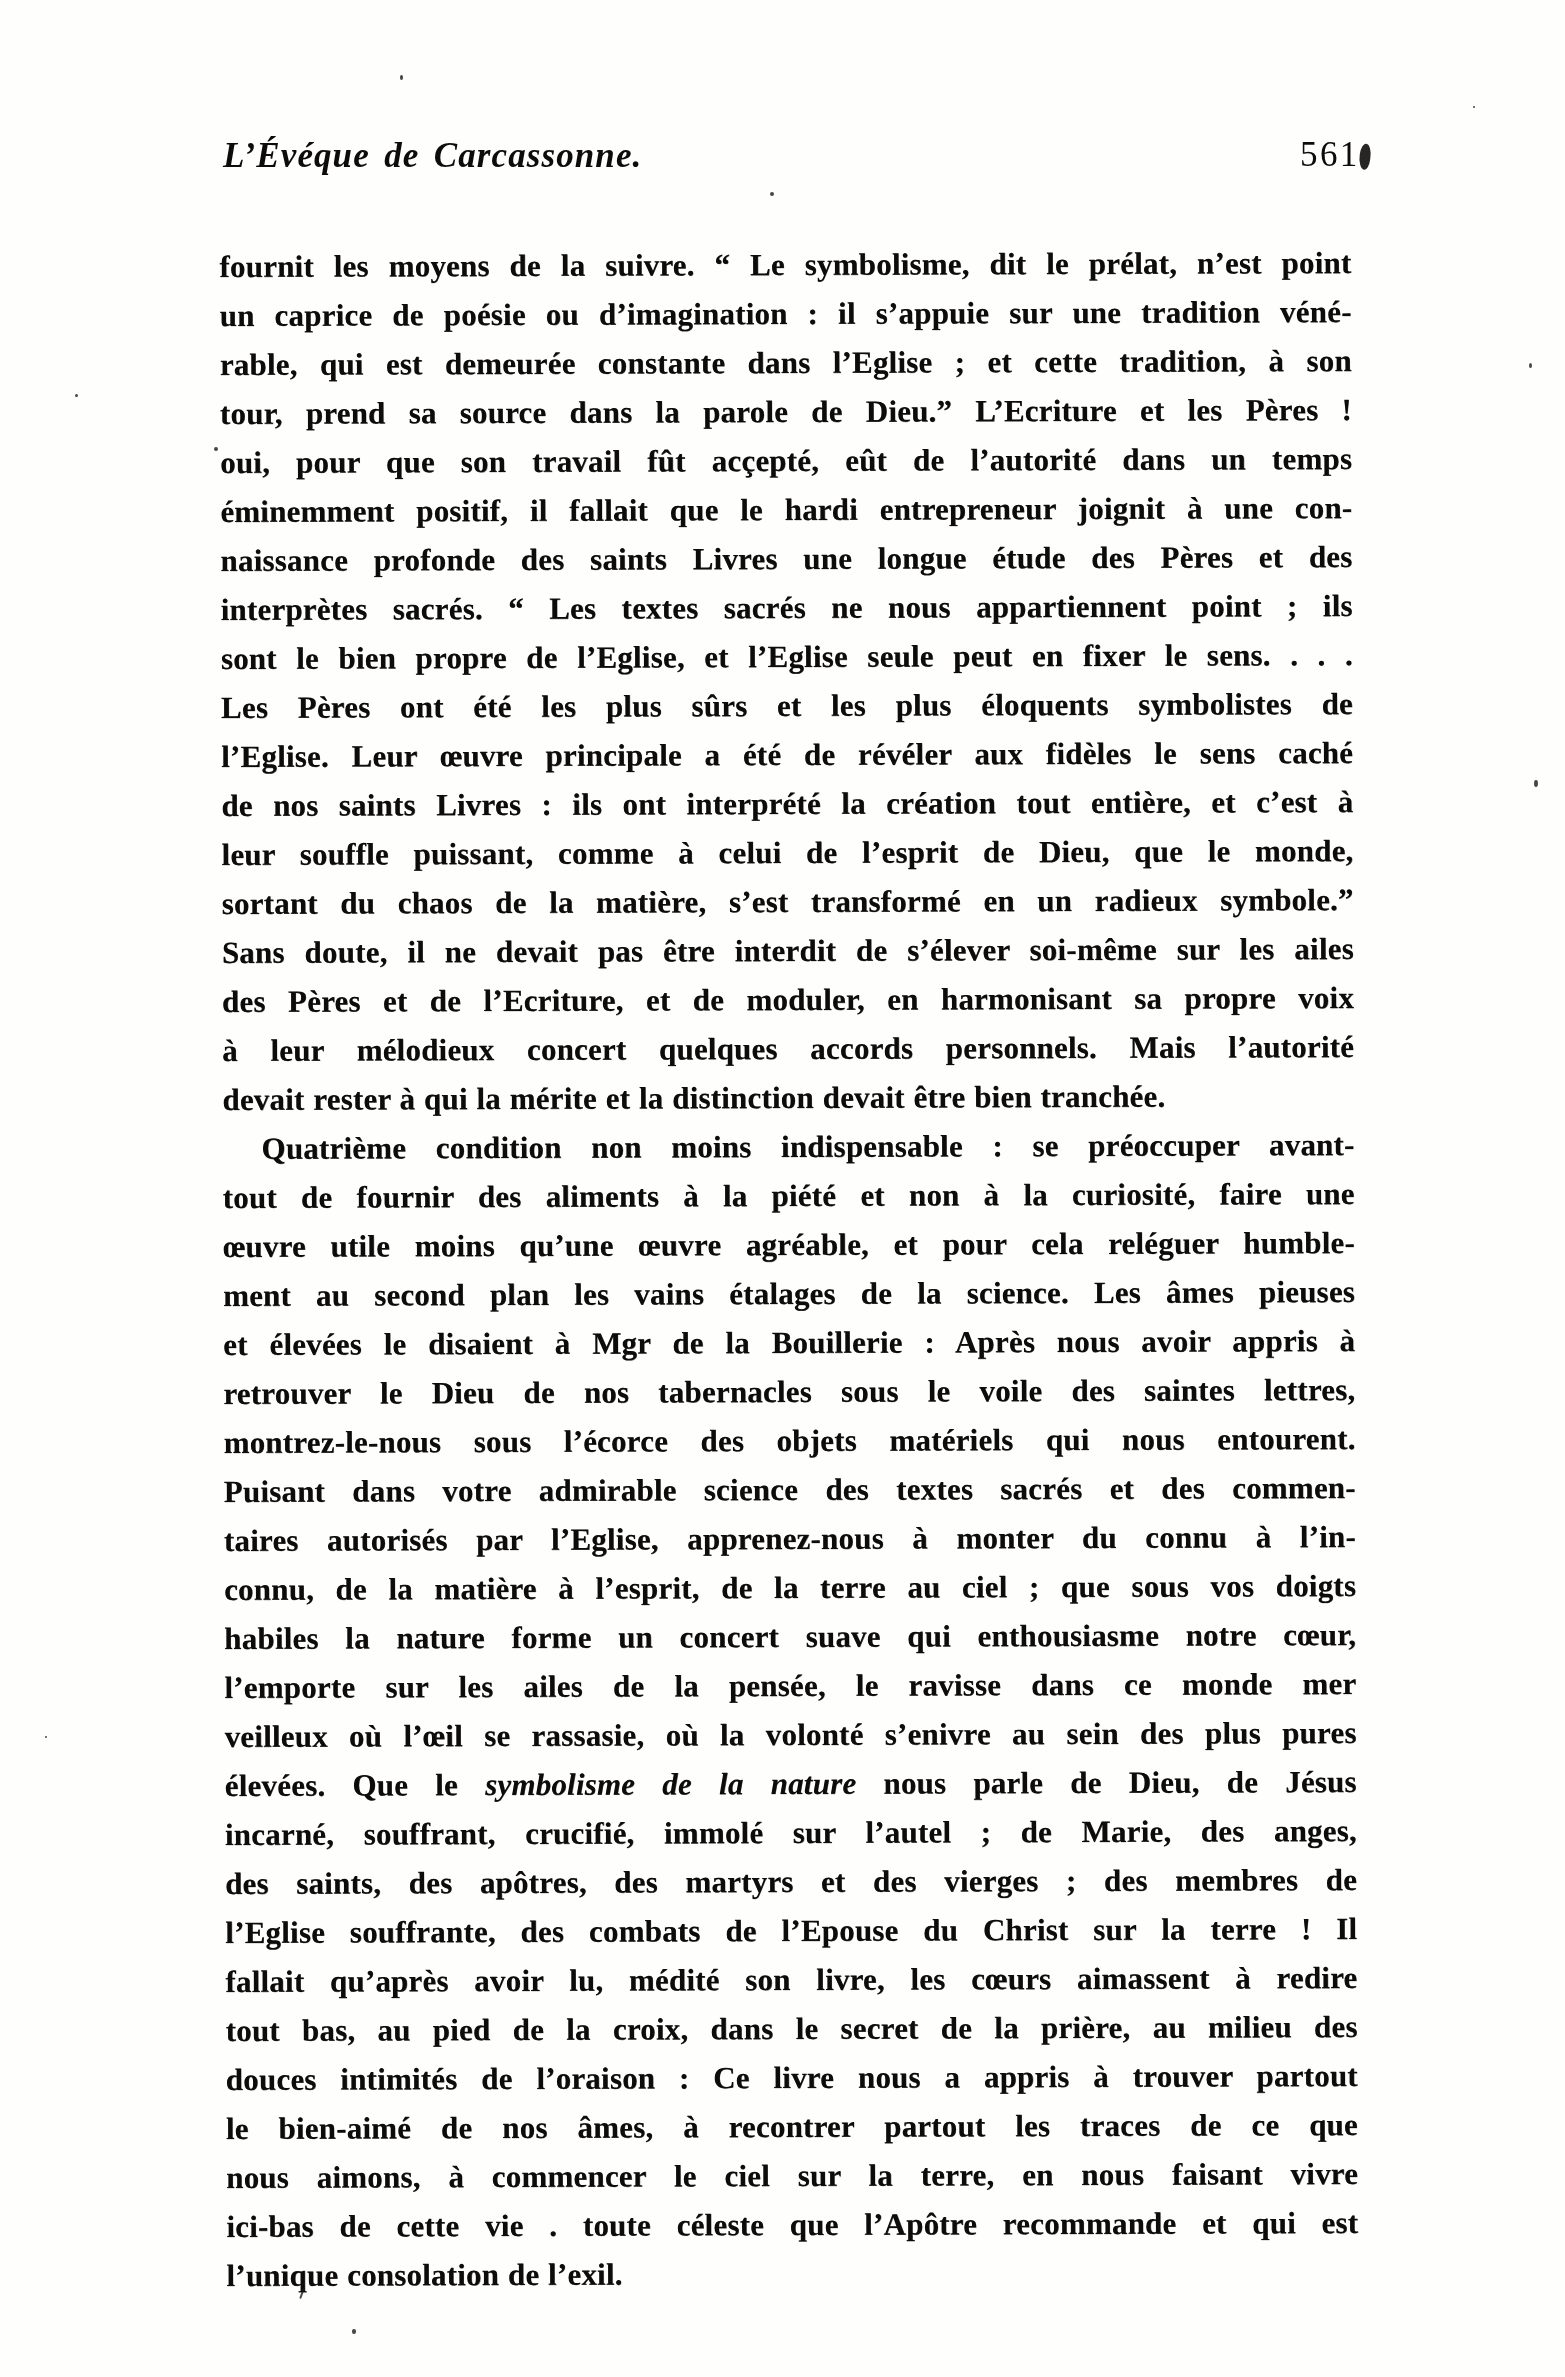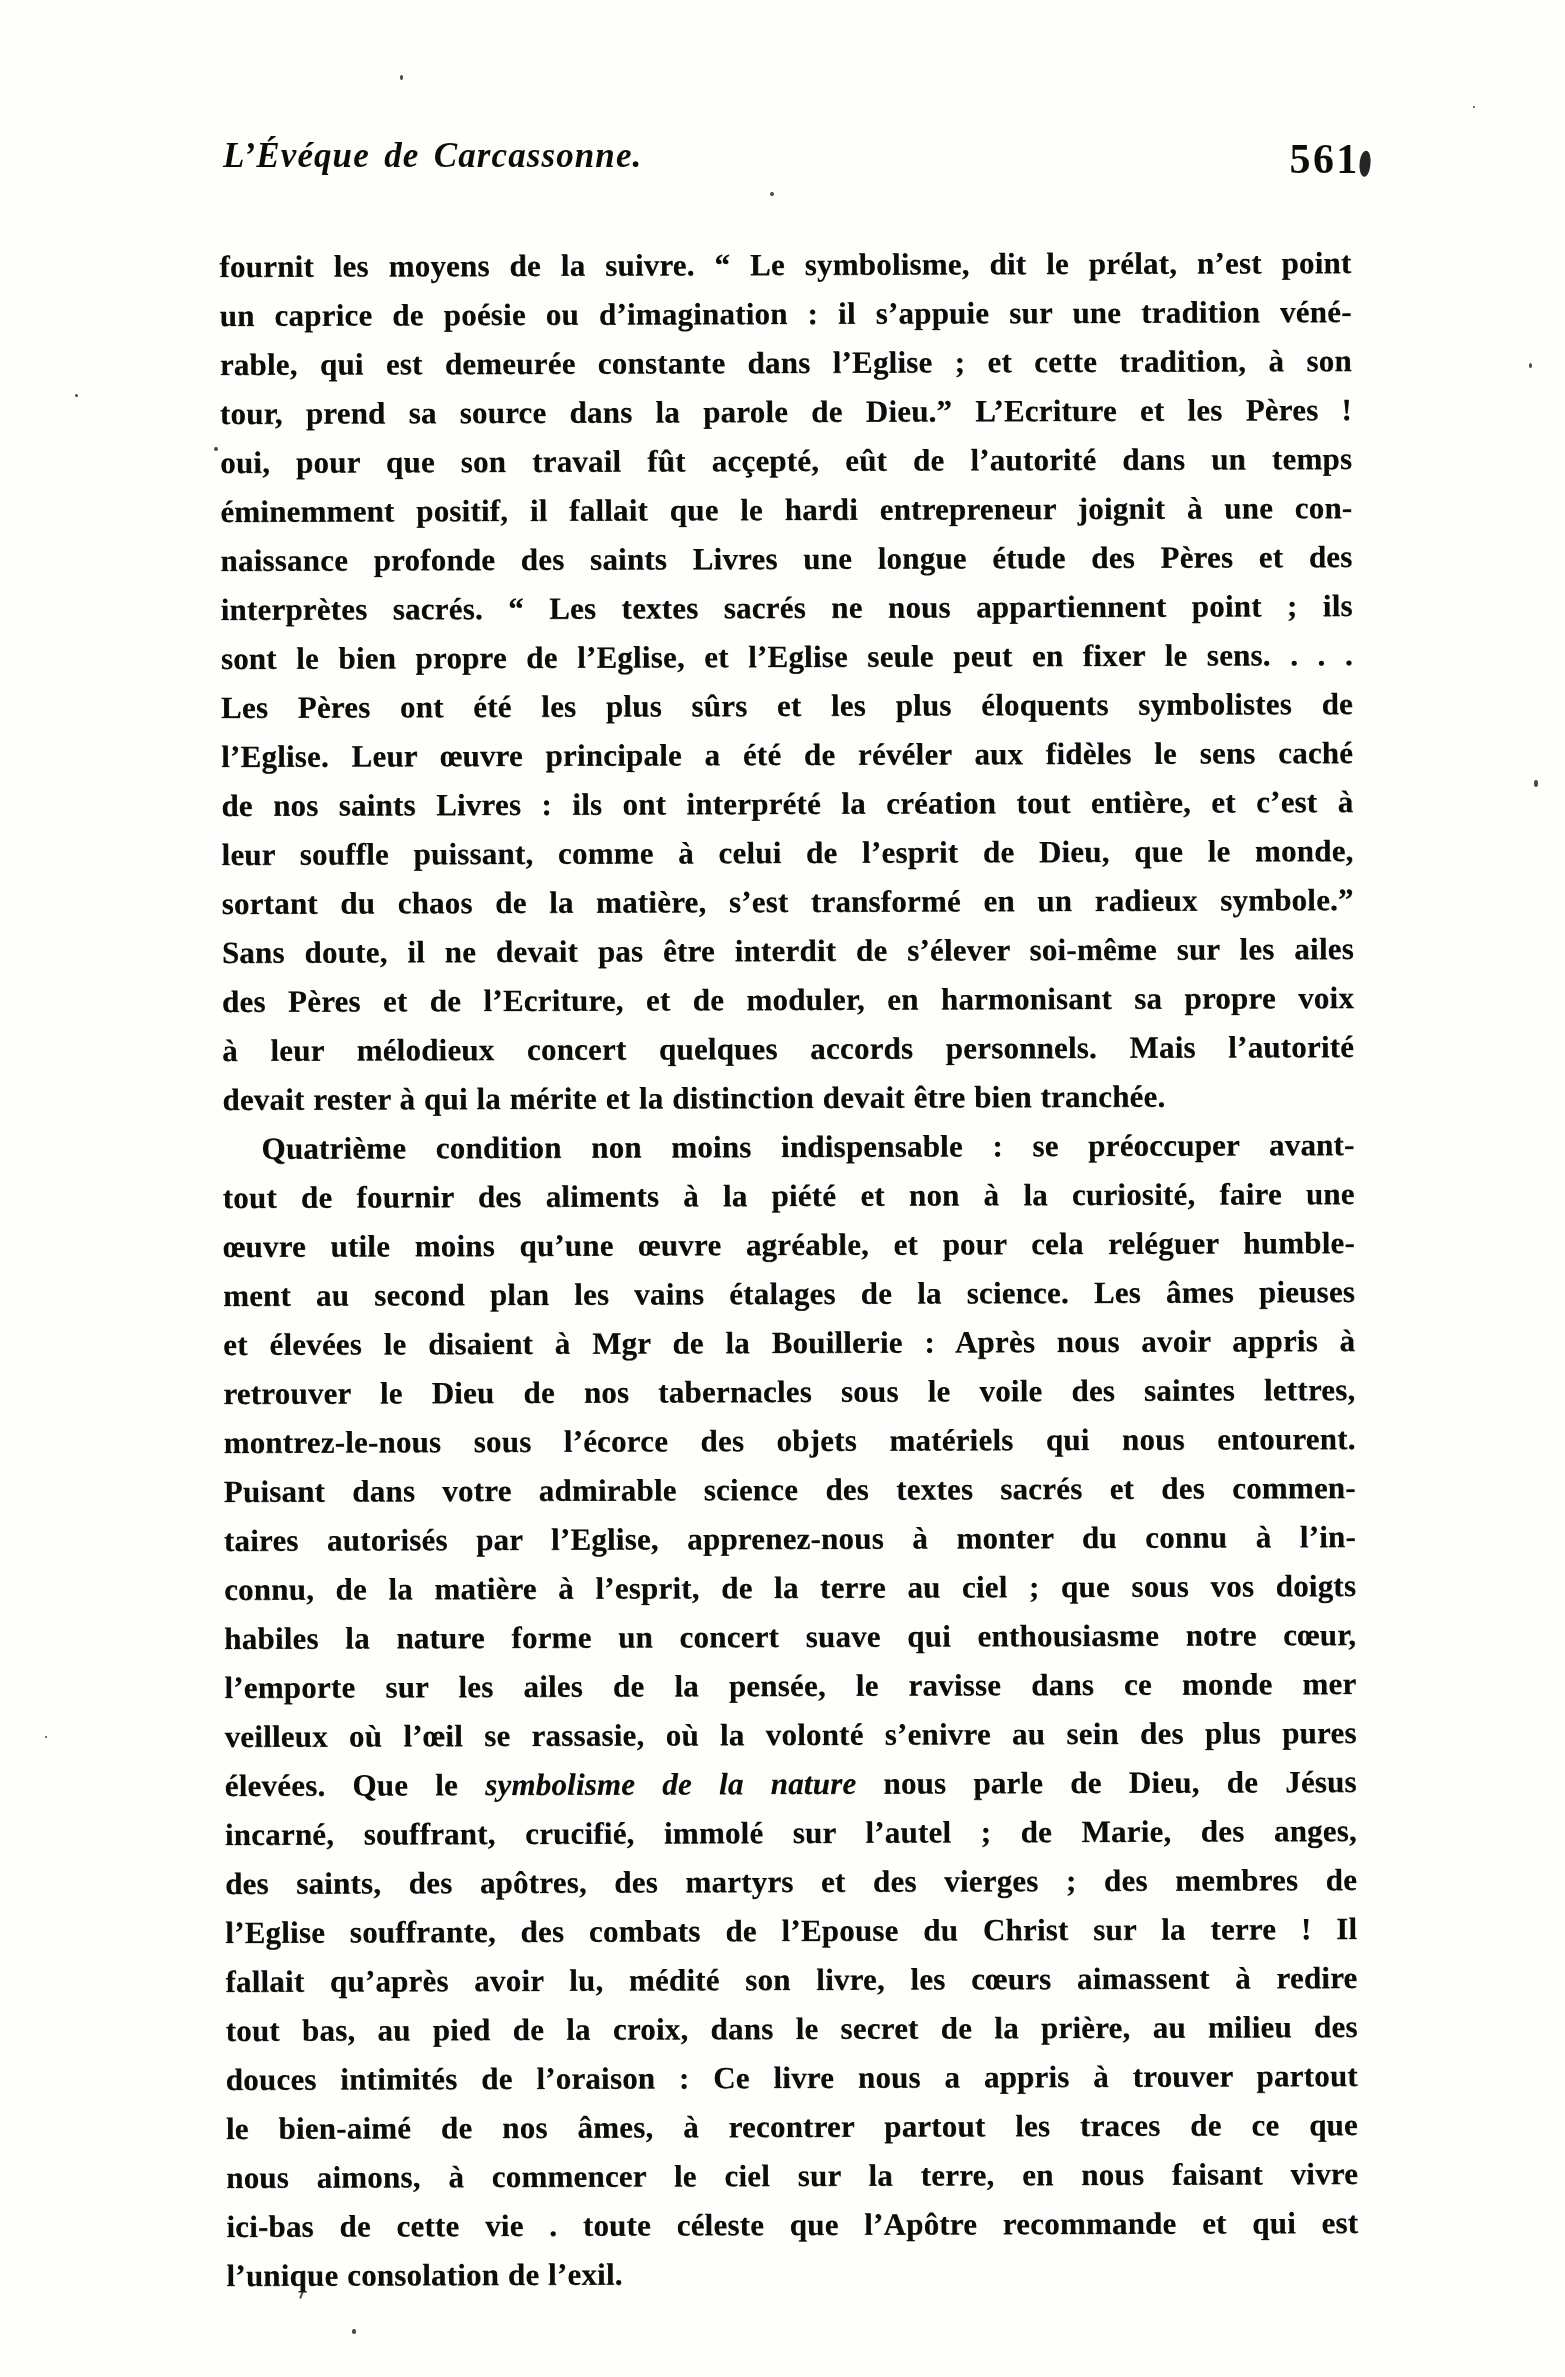--- a/index.html
+++ b/index.html
@@ -28,22 +28,22 @@
     font-weight: bold;
     font-size: 35px;
     letter-spacing: 1.1px;
     word-spacing: 4.5px;
     white-space: nowrap;
   }
   .page-number-wrap {
     position: absolute;
     right: -16.6px;
     top: -1.5px;
-    font-weight: bold;
-    font-size: 42px;
+    font-weight: normal;
+    font-size: 35px;
     letter-spacing: 2.3px;
     white-space: nowrap;
   }
   .smudge {
     display: inline-block;
     width: 11.3px;
     height: 26px;
     margin-left: 0.8px;
     background: #161412;
     border-radius: 45% 55% 40% 60%;

